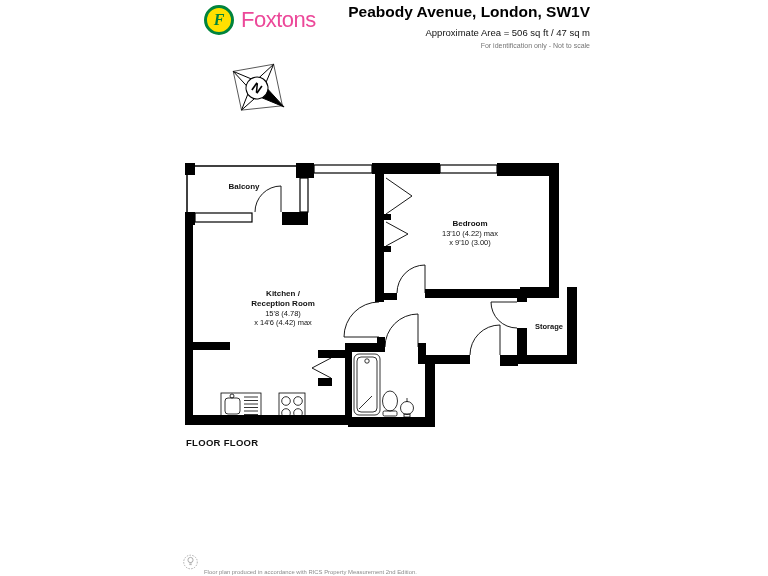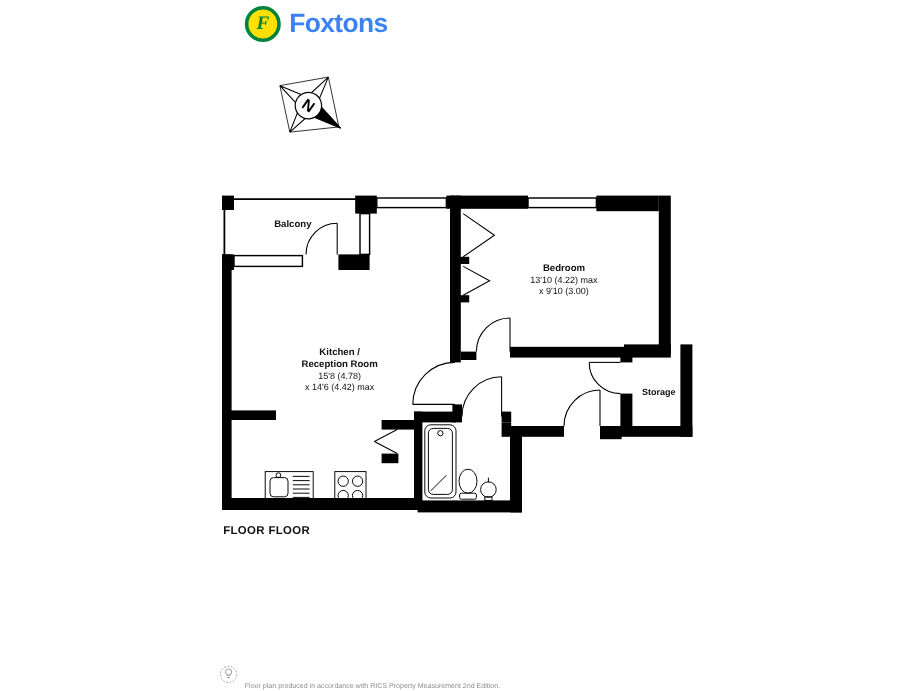--- a/index.html
+++ b/index.html
@@ -4,21 +4,21 @@
 <style>
   html,body{margin:0;padding:0;background:#fff;}
   .page{position:relative;width:768px;height:576px;background:#ffffff;overflow:hidden;
         font-family:"Liberation Sans",sans-serif;color:#111;}
   
   .brand{position:absolute;left:204px;top:5px;display:flex;align-items:center;gap:7px;}
   .brand-ball{width:24px;height:24px;border-radius:50%;background:#ffe000;border:3px solid #00843d;
               display:flex;align-items:center;justify-content:center;
               font-family:"Liberation Serif",serif;font-style:italic;font-weight:bold;
               font-size:16px;color:#00843d;}
-  .brand-name{font-size:22px;font-weight:bold;color:#3b82f6;letter-spacing:-0.5px;text-align:right;}
+  .brand-name{font-size:22px;font-weight:normal;color:#ec4899;letter-spacing:-0.5px;text-align:right;}
   .header-right{position:absolute;top:3px;right:178px;text-align:right;}
   .title{font-size:15.5px;font-weight:bold;color:#000;}
   .area{font-size:9.5px;color:#111;margin-top:6px;}
   .note{font-size:7px;color:#757575;margin-top:4px;}
   
   .plan-svg{position:absolute;left:0;top:0;}
   .floor-label{position:absolute;left:186px;top:437px;font-size:9.5px;font-weight:bold;
                letter-spacing:0.3px;color:#111;}
   
   .footer{position:absolute;left:183px;top:553px;display:flex;gap:6px;align-items:flex-start;}
@@ -30,20 +30,25 @@
 
 <div class="page">
 
   <div class="brand">
     <div class="brand-ball">
       <span>F</span>
     </div>
     <div class="brand-name">Foxtons</div>
   </div>
 
+  <div class="header-right">
+    <div class="title">Peabody Avenue, London, SW1V</div>
+    <div class="area">Approximate Area = 506 sq ft / 47 sq m</div>
+    <div class="note">For identification only - Not to scale</div>
+  </div>
 
   <svg class="plan-svg" width="768" height="576" viewBox="0 0 768 576">
 
     <g transform="translate(257,88) rotate(35)">
       <polygon points="0,-29 31,0 0,27 -29,0" fill="none" stroke="#000" stroke-width="0.6"></polygon>
       <polygon points="0,-29 5,-6 -5,-6" fill="#fff" stroke="#000" stroke-width="0.9"></polygon>
       <polygon points="-29,0 -6,5 -6,-5" fill="#fff" stroke="#000" stroke-width="0.9"></polygon>
       <polygon points="0,27 5,6 -5,6" fill="#fff" stroke="#000" stroke-width="0.9"></polygon>
       <polygon points="33,0 6,6 6,-6" fill="#000" stroke="#000" stroke-width="0.9"></polygon>
       <circle cx="0" cy="0" r="11" fill="#fff" stroke="#000" stroke-width="1"></circle>

